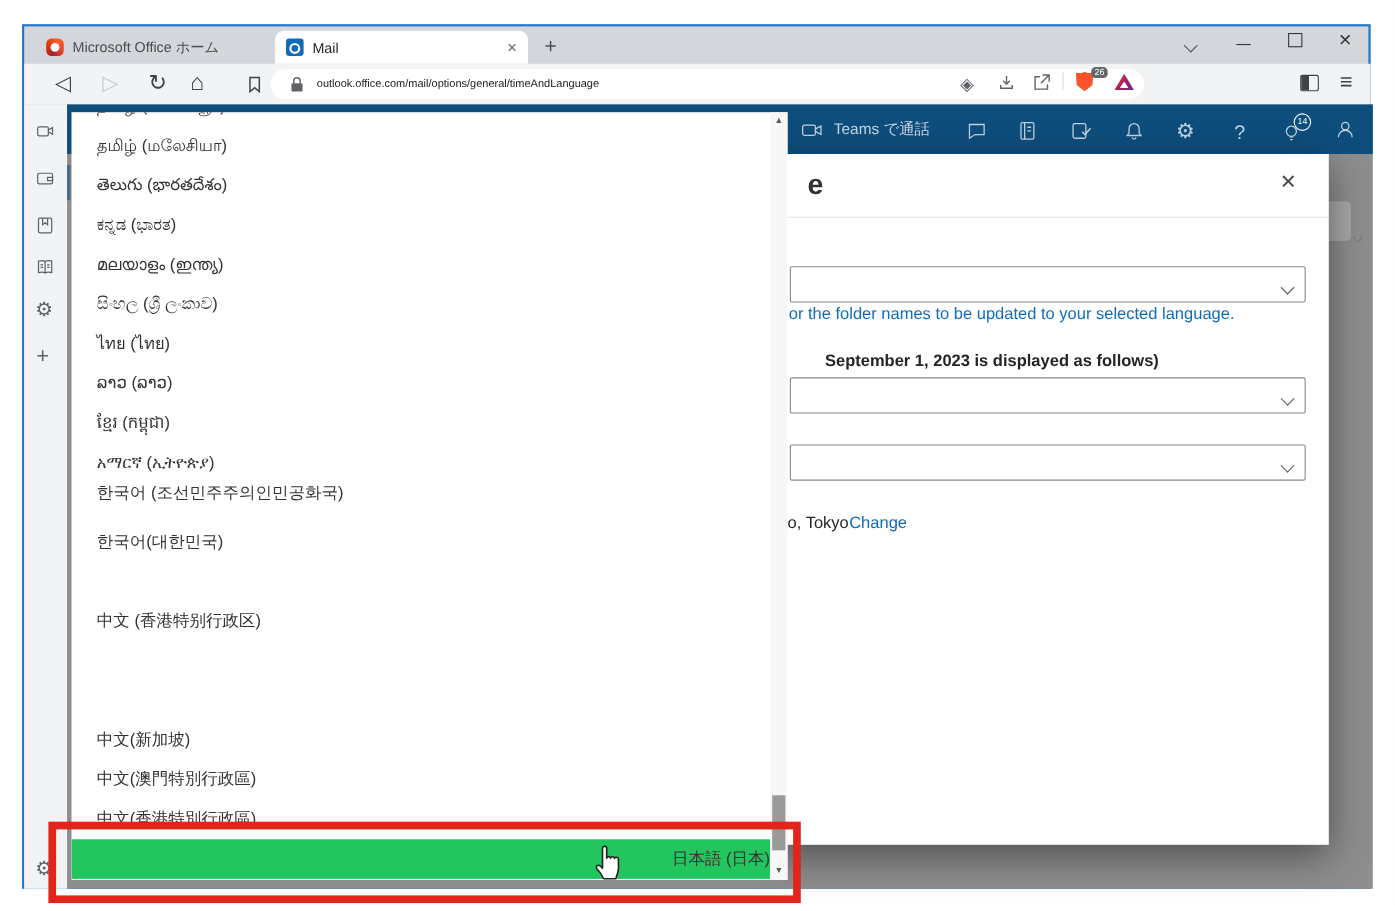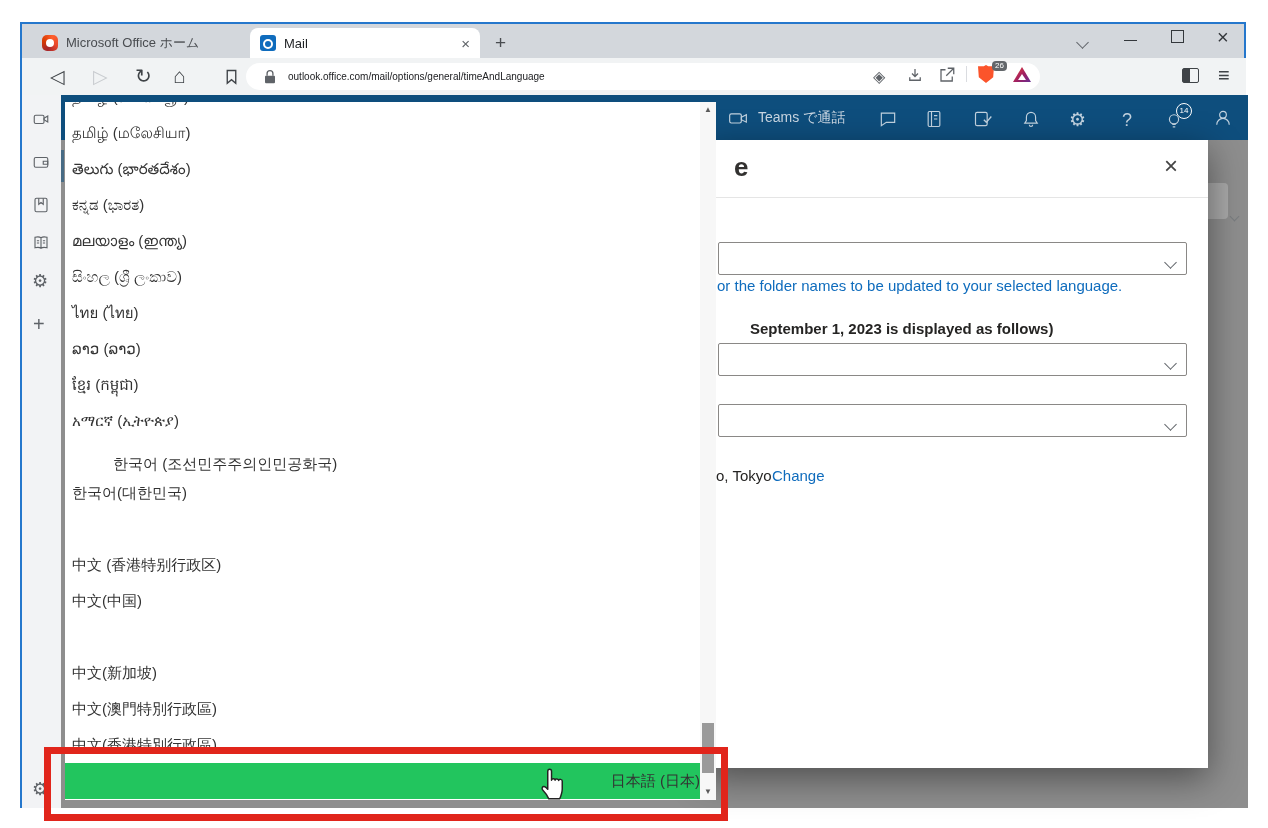--- a/index.html
+++ b/index.html
@@ -28,21 +28,21 @@
   .hglyph{color:#c3d3e0;font-size:17px;line-height:1;}
   .teams{color:#c9d6e2;font-size:14px;line-height:45px;}
   .dialog{left:703px;top:140px;width:505px;height:628px;background:#fff;box-shadow:0 10px 34px rgba(0,0,0,.45);}
   .dlgtitle{font-size:26px;color:#323130;font-weight:600;}
   .dselect{border:1px solid #8a8886;border-radius:2px;background:#fff;box-sizing:border-box;height:33px;width:469px;}
   .bluetext{color:#0f6cbd;font-size:15px;}
   .dlabel{color:#252423;font-size:15px;font-weight:700;}
   .dtext{color:#252423;font-size:15px;}
   
   .langpanel{left:65px;top:102px;width:651px;height:698px;background:#fff;overflow:hidden;}
-  .lrow{left:0;width:635px;height:36px;line-height:36px;padding-left:7px;box-sizing:border-box;font-size:15px;color:#333;white-space:nowrap;}
+  .lrow{left:0;width:635px;height:36px;line-height:36px;padding-left:23px;box-sizing:border-box;font-size:15px;color:#333;white-space:nowrap;}
   .lrow.hover{background:#22c55e;text-align:right;}
   .sbtrack{left:635px;top:0;width:16px;height:698px;background:#f7f7f7;}
   .sbarrow{left:635px;width:16px;height:16px;font-size:8px;color:#5a5a5a;text-align:center;line-height:16px;}
   .sbthumb{left:637px;width:12px;background:#9a9a9a;}
   
   .redbox{left:44px;top:747px;width:684px;height:74px;border:7px solid #e1251b;box-sizing:border-box;z-index:60;}
   .favicon{width:16px;height:16px;border-radius:4px;flex:none;}
   .office{background:conic-gradient(from 200deg,#a4262c,#d83b01,#ff5f2d,#e8472b,#a4262c);position:relative;border-radius:5px;}
   .office:after{content:"";position:absolute;left:4px;top:4px;width:8px;height:8px;background:#fff;border-radius:50%;}
   .olicon{background:#0f6cbd;position:relative;border-radius:3px;}
@@ -191,24 +191,23 @@
     <div class="abs lrow" style="top:-23px;">தமிழ் (சிங்கப்பூர்)</div>
     <div class="abs lrow" style="top:13px;">தமிழ் (மலேசியா)</div>
     <div class="abs lrow" style="top:49px;">తెలుగు (భారతదేశం)</div>
     <div class="abs lrow" style="top:85px;">ಕನ್ನಡ (ಭಾರತ)</div>
     <div class="abs lrow" style="top:121px;">മലയാളം (ഇന്ത്യ)</div>
     <div class="abs lrow" style="top:157px;">සිංහල (ශ්‍රී ලංකාව)</div>
     <div class="abs lrow" style="top:193px;">ไทย (ไทย)</div>
     <div class="abs lrow" style="top:229px;">ລາວ (ລາວ)</div>
     <div class="abs lrow" style="top:265px;">ខ្មែរ (កម្ពុជា)</div>
     <div class="abs lrow" style="top:301px;">አማርኛ (ኢትዮጵያ)</div>
-    <div class="abs lrow" style="top:344px;margin-left:41px;">한국어 (조선민주주의인민공화국)</div>
+    <div class="abs lrow" style="top:329px;">한국어 (조선민주주의인민공화국)</div>
     <div class="abs lrow" style="top:373px;">한국어(대한민국)</div>
     <div class="abs lrow" style="top:445px;">中文 (香港特别行政区)</div>
-    <div class="abs lrow" style="top:481px;">中文(中国)</div>
     <div class="abs lrow" style="top:553px;">中文(新加坡)</div>
     <div class="abs lrow" style="top:589px;">中文(澳門特別行政區)</div>
     <div class="abs lrow" style="top:625px;">中文(香港特別行政區)</div>
     <div class="abs lrow hover" style="top:661px;">日本語 (日本)</div>
     <div class="abs sbtrack"></div>
     <div class="abs sbarrow" style="top:0;">▲</div>
     <div class="abs sbthumb" style="top:621px;height:50px;"></div>
     <div class="abs sbarrow" style="top:682px;">▼</div>
   </div>
 

